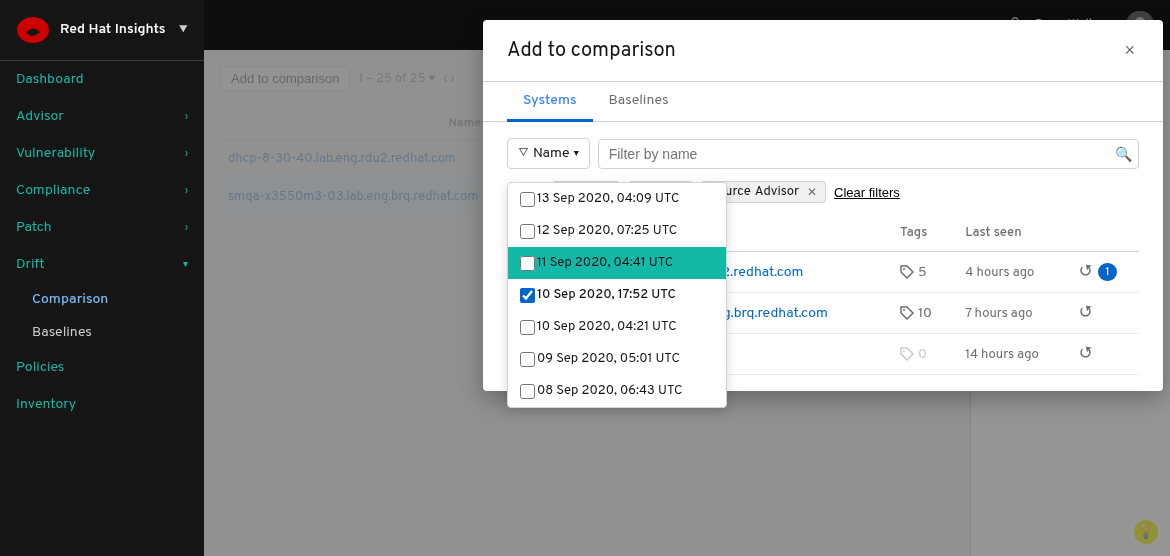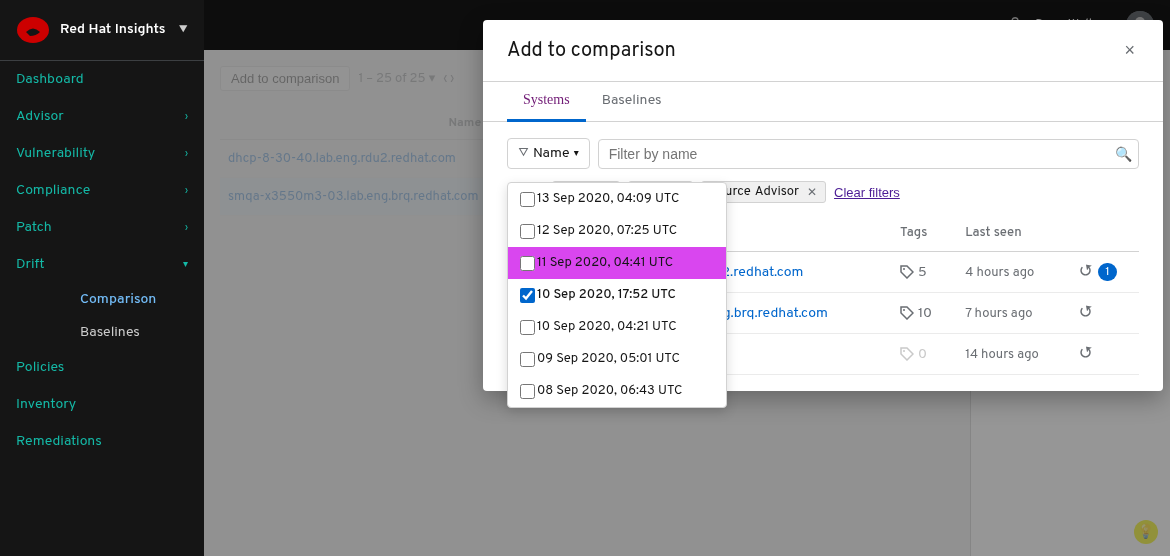--- a/index.html
+++ b/index.html
@@ -7,21 +7,21 @@
 
     
     .app-wrapper { display: flex; width: 1170px; height: 556px; overflow: hidden; position: relative; }
 
     
     .sidebar { width: 204px; min-width: 204px; background: #151515; color: #fff; display: flex; flex-direction: column; height: 100%; }
     .sidebar-header { padding: 16px; display: flex; align-items: center; gap: 10px; border-bottom: 1px solid #3c3f42; }
     .sidebar-header-title { font-size: 14px; font-weight: 600; color: #fff; line-height: 1.3; }
     .sidebar-nav { flex: 1; overflow-y: auto; }
     .sidebar-item { padding: 10px 16px; display: flex; align-items: center; justify-content: space-between; cursor: pointer; color: #14b8a6; font-size: 14px; }
-    .sidebar-sub { padding: 8px 16px 8px 32px; cursor: pointer; color: #ccc; font-size: 14px; margin-left: 48px; }
+    .sidebar-sub { padding: 8px 16px 8px 32px; cursor: pointer; color: #ccc; font-size: 14px; }
     .sidebar-sub.active { color: #73bcf7; font-weight: 500; }
     .chevron-icon { font-size: 10px; }
 
     
     .main-content { flex: 1; background: #f0f0f0; position: relative; overflow: hidden; }
 
     
     .topbar { height: 50px; background: #151515; display: flex; align-items: center; justify-content: flex-end; padding: 0 16px; gap: 16px; }
     .topbar-user { color: #fff; font-size: 13px; display: flex; align-items: center; gap: 6px; }
     .topbar-avatar { width: 28px; height: 28px; border-radius: 50%; background: #6a6e73; display: flex; align-items: center; justify-content: center; color: #fff; font-size: 12px; }
@@ -32,59 +32,59 @@
 
     
     .dialog { position: absolute; top: 20px; left: 50%; transform: translateX(-30%); width: 680px; background: #fff; border-radius: 4px; box-shadow: 0 8px 24px rgba(0,0,0,0.3); z-index: 200; }
     .dialog-header { padding: 16px 24px; border-bottom: 1px solid #d2d2d2; display: flex; align-items: center; justify-content: space-between; }
     .dialog-title { font-size: 20px; font-weight: 400; color: #151515; }
     .dialog-close { background: none; border: none; cursor: pointer; font-size: 18px; color: #6a6e73; padding: 4px; }
 
     
     .dialog-tabs { display: flex; border-bottom: 1px solid #d2d2d2; padding: 0 24px; }
     .tab-item { padding: 10px 16px; cursor: pointer; font-size: 14px; color: #6a6e73; border-bottom: 3px solid transparent; margin-bottom: -1px; }
-    .tab-item.active { color: #701a75; border-bottom-color: #0066cc; font-weight: 500; font-family: Liberation Serif, serif; }
+    .tab-item.active { color: #3b82f6; border-bottom-color: #0066cc; font-weight: 500; }
 
     
     .dialog-body { padding: 16px 24px; position: relative; }
 
     
     .filter-row { display: flex; align-items: center; gap: 8px; margin-bottom: 12px; }
     .filter-dropdown { display: flex; align-items: center; gap: 4px; border: 1px solid #d2d2d2; padding: 6px 10px; border-radius: 4px; cursor: pointer; background: #fff; font-size: 14px; }
     .filter-input-wrap { position: relative; flex: 1; }
     .filter-input { width: 100%; border: 1px solid #d2d2d2; padding: 6px 32px 6px 10px; border-radius: 4px; font-size: 14px; outline: none; }
     .search-btn { position: absolute; right: 6px; top: 50%; transform: translateY(-50%); background: none; border: none; cursor: pointer; color: #6a6e73; font-size: 14px; }
 
     
     .active-filters { display: flex; align-items: center; gap: 8px; margin-bottom: 12px; flex-wrap: wrap; }
     .filter-chip-label { font-size: 13px; color: #6a6e73; }
     .filter-chip { display: flex; align-items: center; gap: 4px; background: #f0f0f0; border: 1px solid #d2d2d2; border-radius: 3px; padding: 2px 8px; font-size: 13px; }
     .filter-chip-remove { background: none; border: none; cursor: pointer; color: #6a6e73; font-size: 12px; padding: 0 0 0 4px; }
-    .clear-filters-btn { background: none; border: none; cursor: pointer; color: #4c1d95; font-size: 13px; text-decoration: underline; padding: 0; }
+    .clear-filters-btn { background: none; border: none; cursor: pointer; color: #000000; font-size: 13px; text-decoration: underline; padding: 0; }
 
     
     .data-table { width: 100%; border-collapse: collapse; }
     .data-table th { text-align: left; padding: 8px 12px; font-size: 13px; color: #6a6e73; font-weight: 500; border-bottom: 1px solid #d2d2d2; }
     .data-table td { padding: 10px 12px; font-size: 14px; border-bottom: 1px solid #ebebeb; vertical-align: middle; }
     .checkbox-cell { width: 36px; }
     .system-name { color: #0066cc; font-size: 14px; }
     .tags-cell { display: flex; align-items: center; gap: 4px; color: #6a6e73; }
     .last-seen { color: #6a6e73; font-size: 13px; }
     .row-actions { display: flex; align-items: center; gap: 6px; }
     .history-icon { color: #6a6e73; font-size: 16px; cursor: pointer; }
     .badge { background: #0066cc; color: #fff; border-radius: 10px; padding: 1px 7px; font-size: 12px; }
 
     
     .dialog-footer { padding: 12px 24px; border-top: 1px solid #d2d2d2; display: flex; gap: 12px; }
     .btn-primary { background: #0066cc; color: #fff; border: 1px solid #0066cc; padding: 6px 16px; border-radius: 3px; cursor: pointer; font-size: 14px; font-weight: 500; }
 
     
     .date-dropdown { position: absolute; top: 60px; left: 24px; width: 220px; background: #fff; border: 1px solid #d2d2d2; border-radius: 4px; box-shadow: 0 4px 12px rgba(0,0,0,0.15); z-index: 300; }
     .date-dropdown-item { display: flex; align-items: center; gap: 2px; padding: 8px 12px; cursor: pointer; font-size: 13px; color: #151515; }
-    .date-dropdown-item.highlighted { background: #d946ef; }
+    .date-dropdown-item.highlighted { background: #14b8a6; }
     .date-dropdown-item.checked { font-weight: 500; }
     .dd-checkbox { width: 14px; height: 14px; accent-color: #0066cc; }
 
     
     .right-panel { width: 200px; background: #fff; border-left: 1px solid #d2d2d2; font-size: 12px; color: #151515; overflow: hidden; }
 
     input[type="checkbox"] { accent-color: #0066cc; width: 15px; height: 15px; cursor: pointer; }
   </style>
 </head>
 <body>
@@ -130,23 +130,20 @@
         <span>Comparison</span>
       </div>
       <div class="sidebar-sub">
         <span>Baselines</span>
       </div>
       <div class="sidebar-item">
         <span>Policies</span>
       </div>
       <div class="sidebar-item">
         <span>Inventory</span>
-      </div>
-      <div class="sidebar-item">
-        <span>Remediations</span>
       </div>
     </div>
   </nav>
 
   <div class="main-content">
 
     <div class="topbar">
       <span class="topbar-icon">?</span>
       <div class="topbar-user">
         <span>Dana Walker</span>

